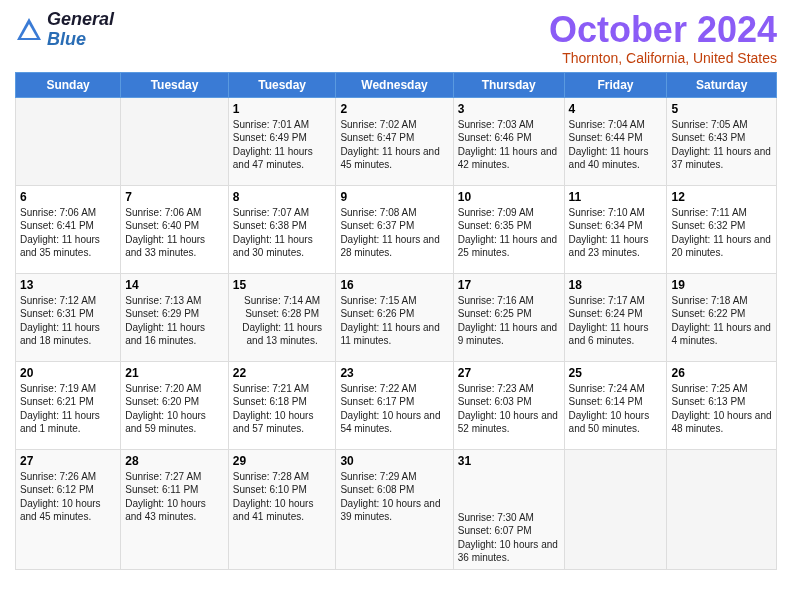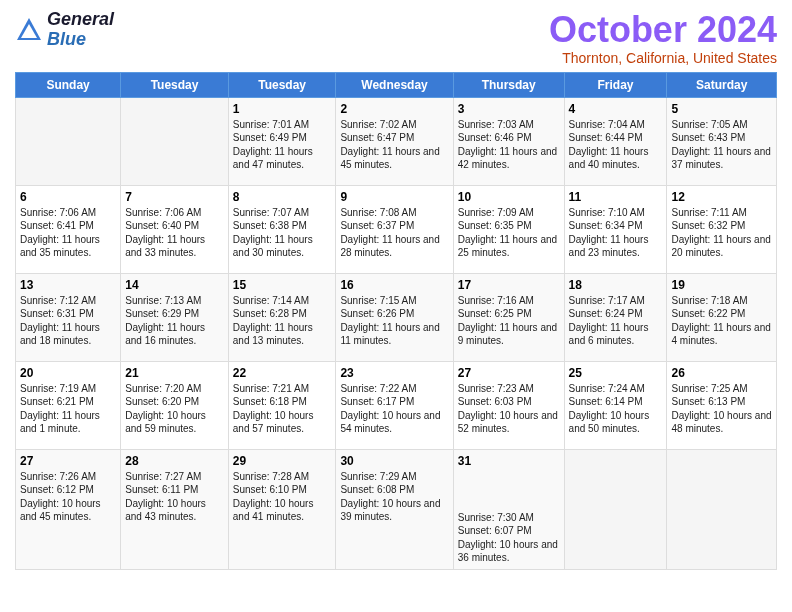--- a/index.html
+++ b/index.html
@@ -220,21 +220,21 @@
 Daylight: 11 hours and 18 minutes.</div>
         </td>
         <td>
           <span class="day-number">14</span>
           <div class="day-info" style="white-space: pre-line;">Sunrise: 7:13 AM
 Sunset: 6:29 PM
 Daylight: 11 hours and 16 minutes.</div>
         </td>
         <td>
           <span class="day-number">15</span>
-          <div class="day-info" style="white-space: pre-line;">Sunrise: 7:14 AM
+          <div class="day-info" style="white-space: pre-line; text-align: center;">Sunrise: 7:14 AM
 Sunset: 6:28 PM
 Daylight: 11 hours and 13 minutes.</div>
         </td>
         <td>
           <span class="day-number">16</span>
           <div class="day-info" style="white-space: pre-line;">Sunrise: 7:15 AM
 Sunset: 6:26 PM
 Daylight: 11 hours and 11 minutes.</div>
         </td>
         <td>

